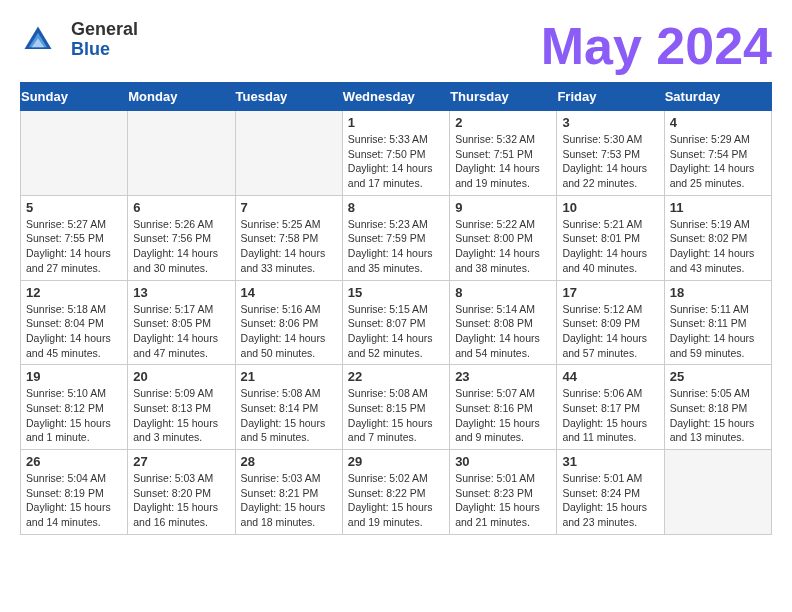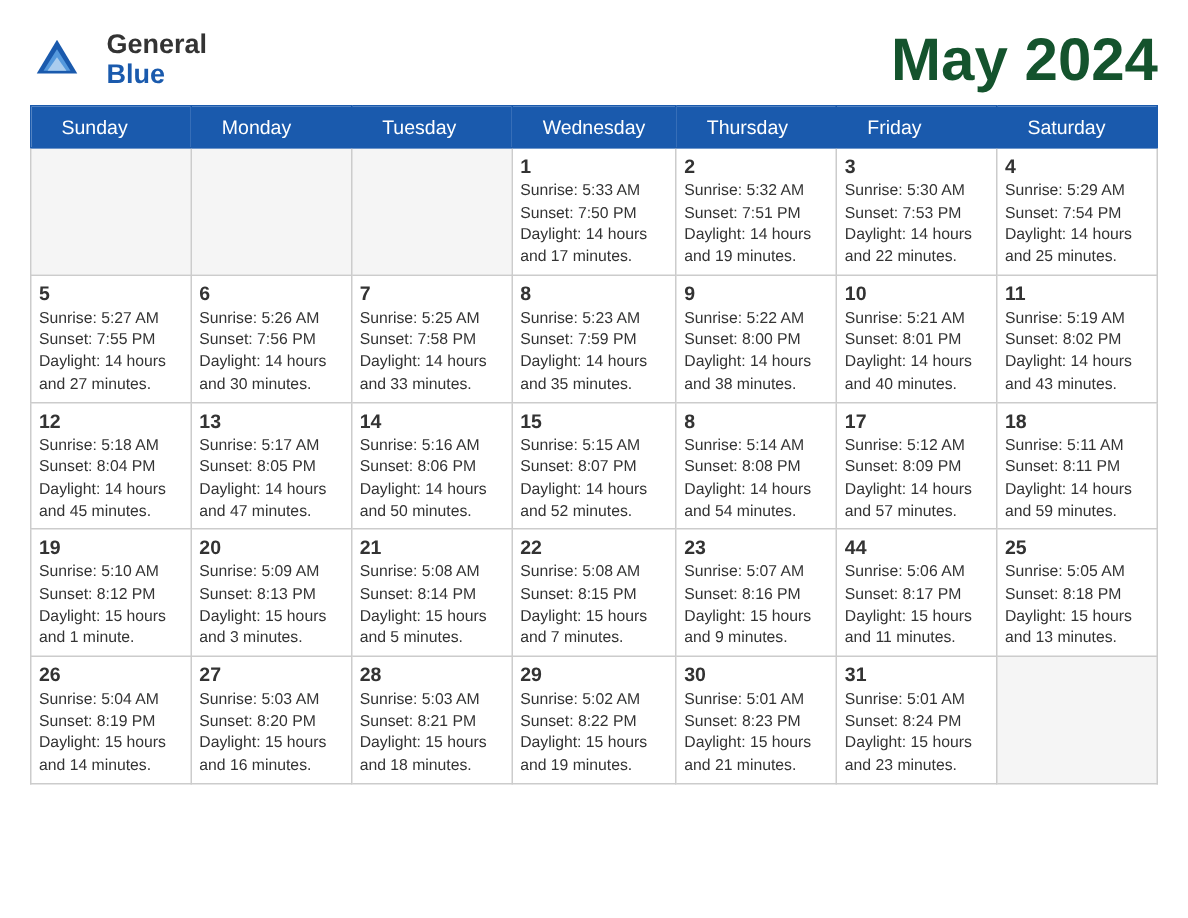--- a/index.html
+++ b/index.html
@@ -37,40 +37,40 @@
       color: #1a5aad;
     }
     .logo-icon {
       width: 36px;
       height: 36px;
     }
     .title-area {
       text-align: right;
     }
     .month-title {
-      font-size: 40px;
-      font-weight: bold;
-      color: #14532d;
+      font-size: 52px;
+      font-weight: bold;
+      color: #8b5cf6;
       line-height: 1;
     }
     .location {
       font-size: 16px;
       color: #333;
     }
     .calendar {
       width: 100%;
       border-collapse: collapse;
       border: 1px solid #ccc;
     }
     .calendar th {
       background: #1a5aad;
       color: #fff;
       font-size: 13px;
-      font-weight: normal;
-      padding: 6px 20px;
+      font-weight: bold;
+      padding: 6px 0;
       text-align: left;
       border: 1px solid #1a5aad;
     }
     .calendar td {
       border: 1px solid #ccc;
       vertical-align: top;
       padding: 4px 5px;
       width: calc(100% / 7);
       min-height: 80px;
       font-size: 11px;

